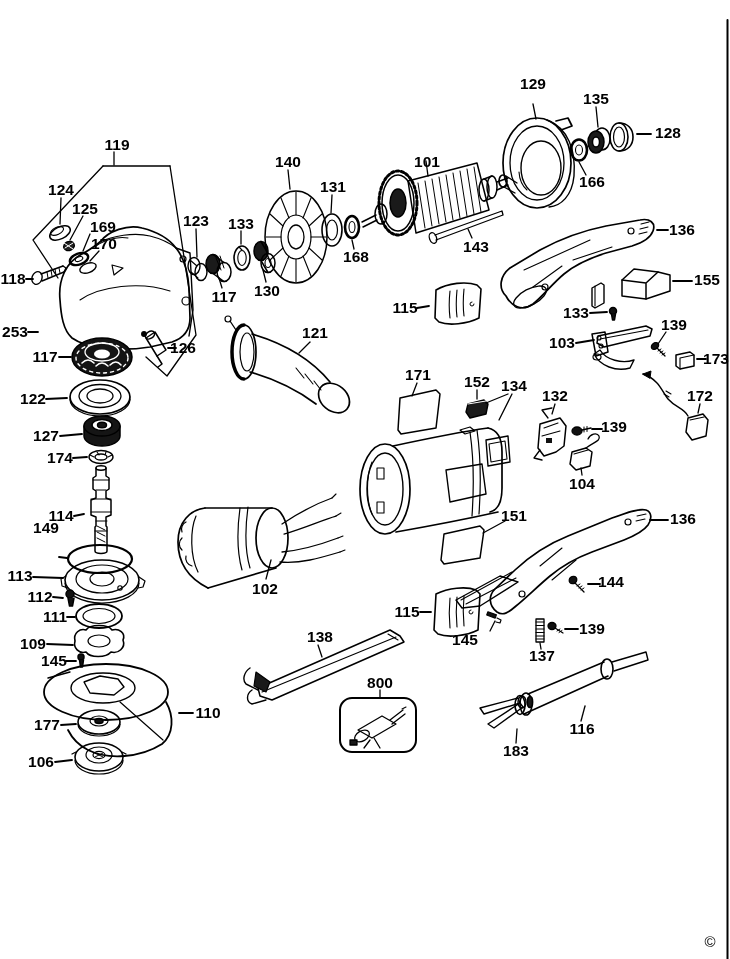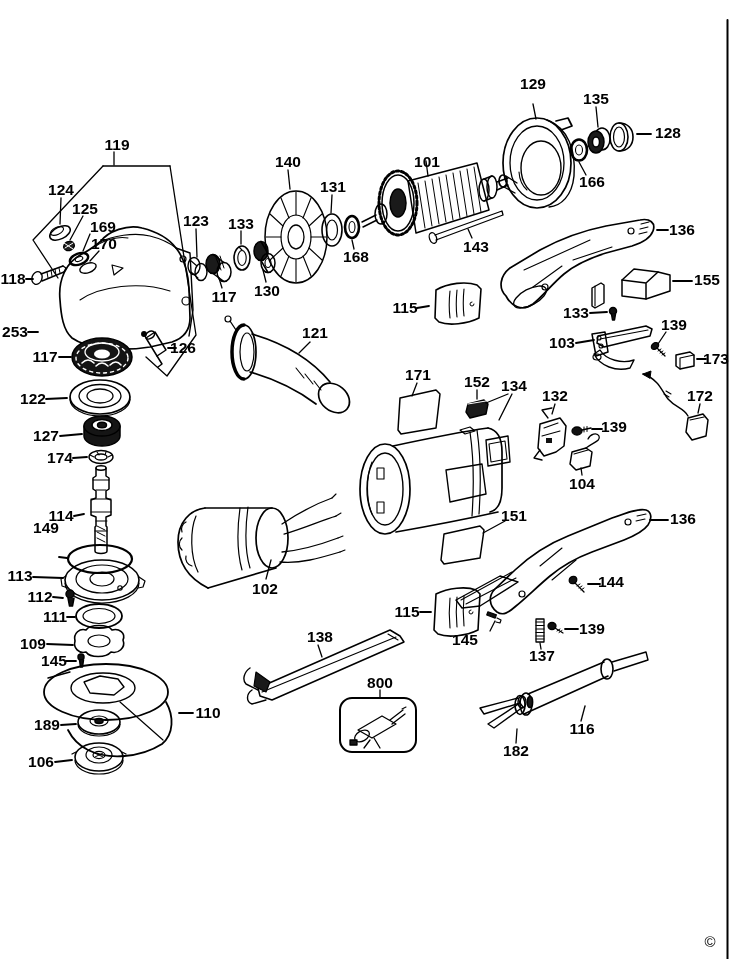--- a/index.html
+++ b/index.html
@@ -586,22 +586,22 @@
 <div class="lbl" style="left:46px;top:436px">127</div>
 <div class="lbl" style="left:60px;top:458px">174</div>
 <div class="lbl" style="left:61px;top:516px">114</div>
 <div class="lbl" style="left:46px;top:528px">149</div>
 <div class="lbl" style="left:20px;top:576px">113</div>
 <div class="lbl" style="left:40px;top:597px">112</div>
 <div class="lbl" style="left:55px;top:617px">111</div>
 <div class="lbl" style="left:33px;top:644px">109</div>
 <div class="lbl" style="left:54px;top:661px">145</div>
 <div class="lbl" style="left:208px;top:713px">110</div>
-<div class="lbl" style="left:47px;top:725px">189</div>
+<div class="lbl" style="left:47px;top:725px">177</div>
 <div class="lbl" style="left:41px;top:762px">106</div>
 <div class="lbl" style="left:320px;top:637px">138</div>
 <div class="lbl" style="left:380px;top:683px">800</div>
 <div class="lbl" style="left:582px;top:729px">116</div>
-<div class="lbl" style="left:516px;top:751px">182</div>
+<div class="lbl" style="left:516px;top:751px">183</div>
 
 <div class="copy" style="left:710px;top:941px">©</div>
 
 </div>
 
 </body></html>

